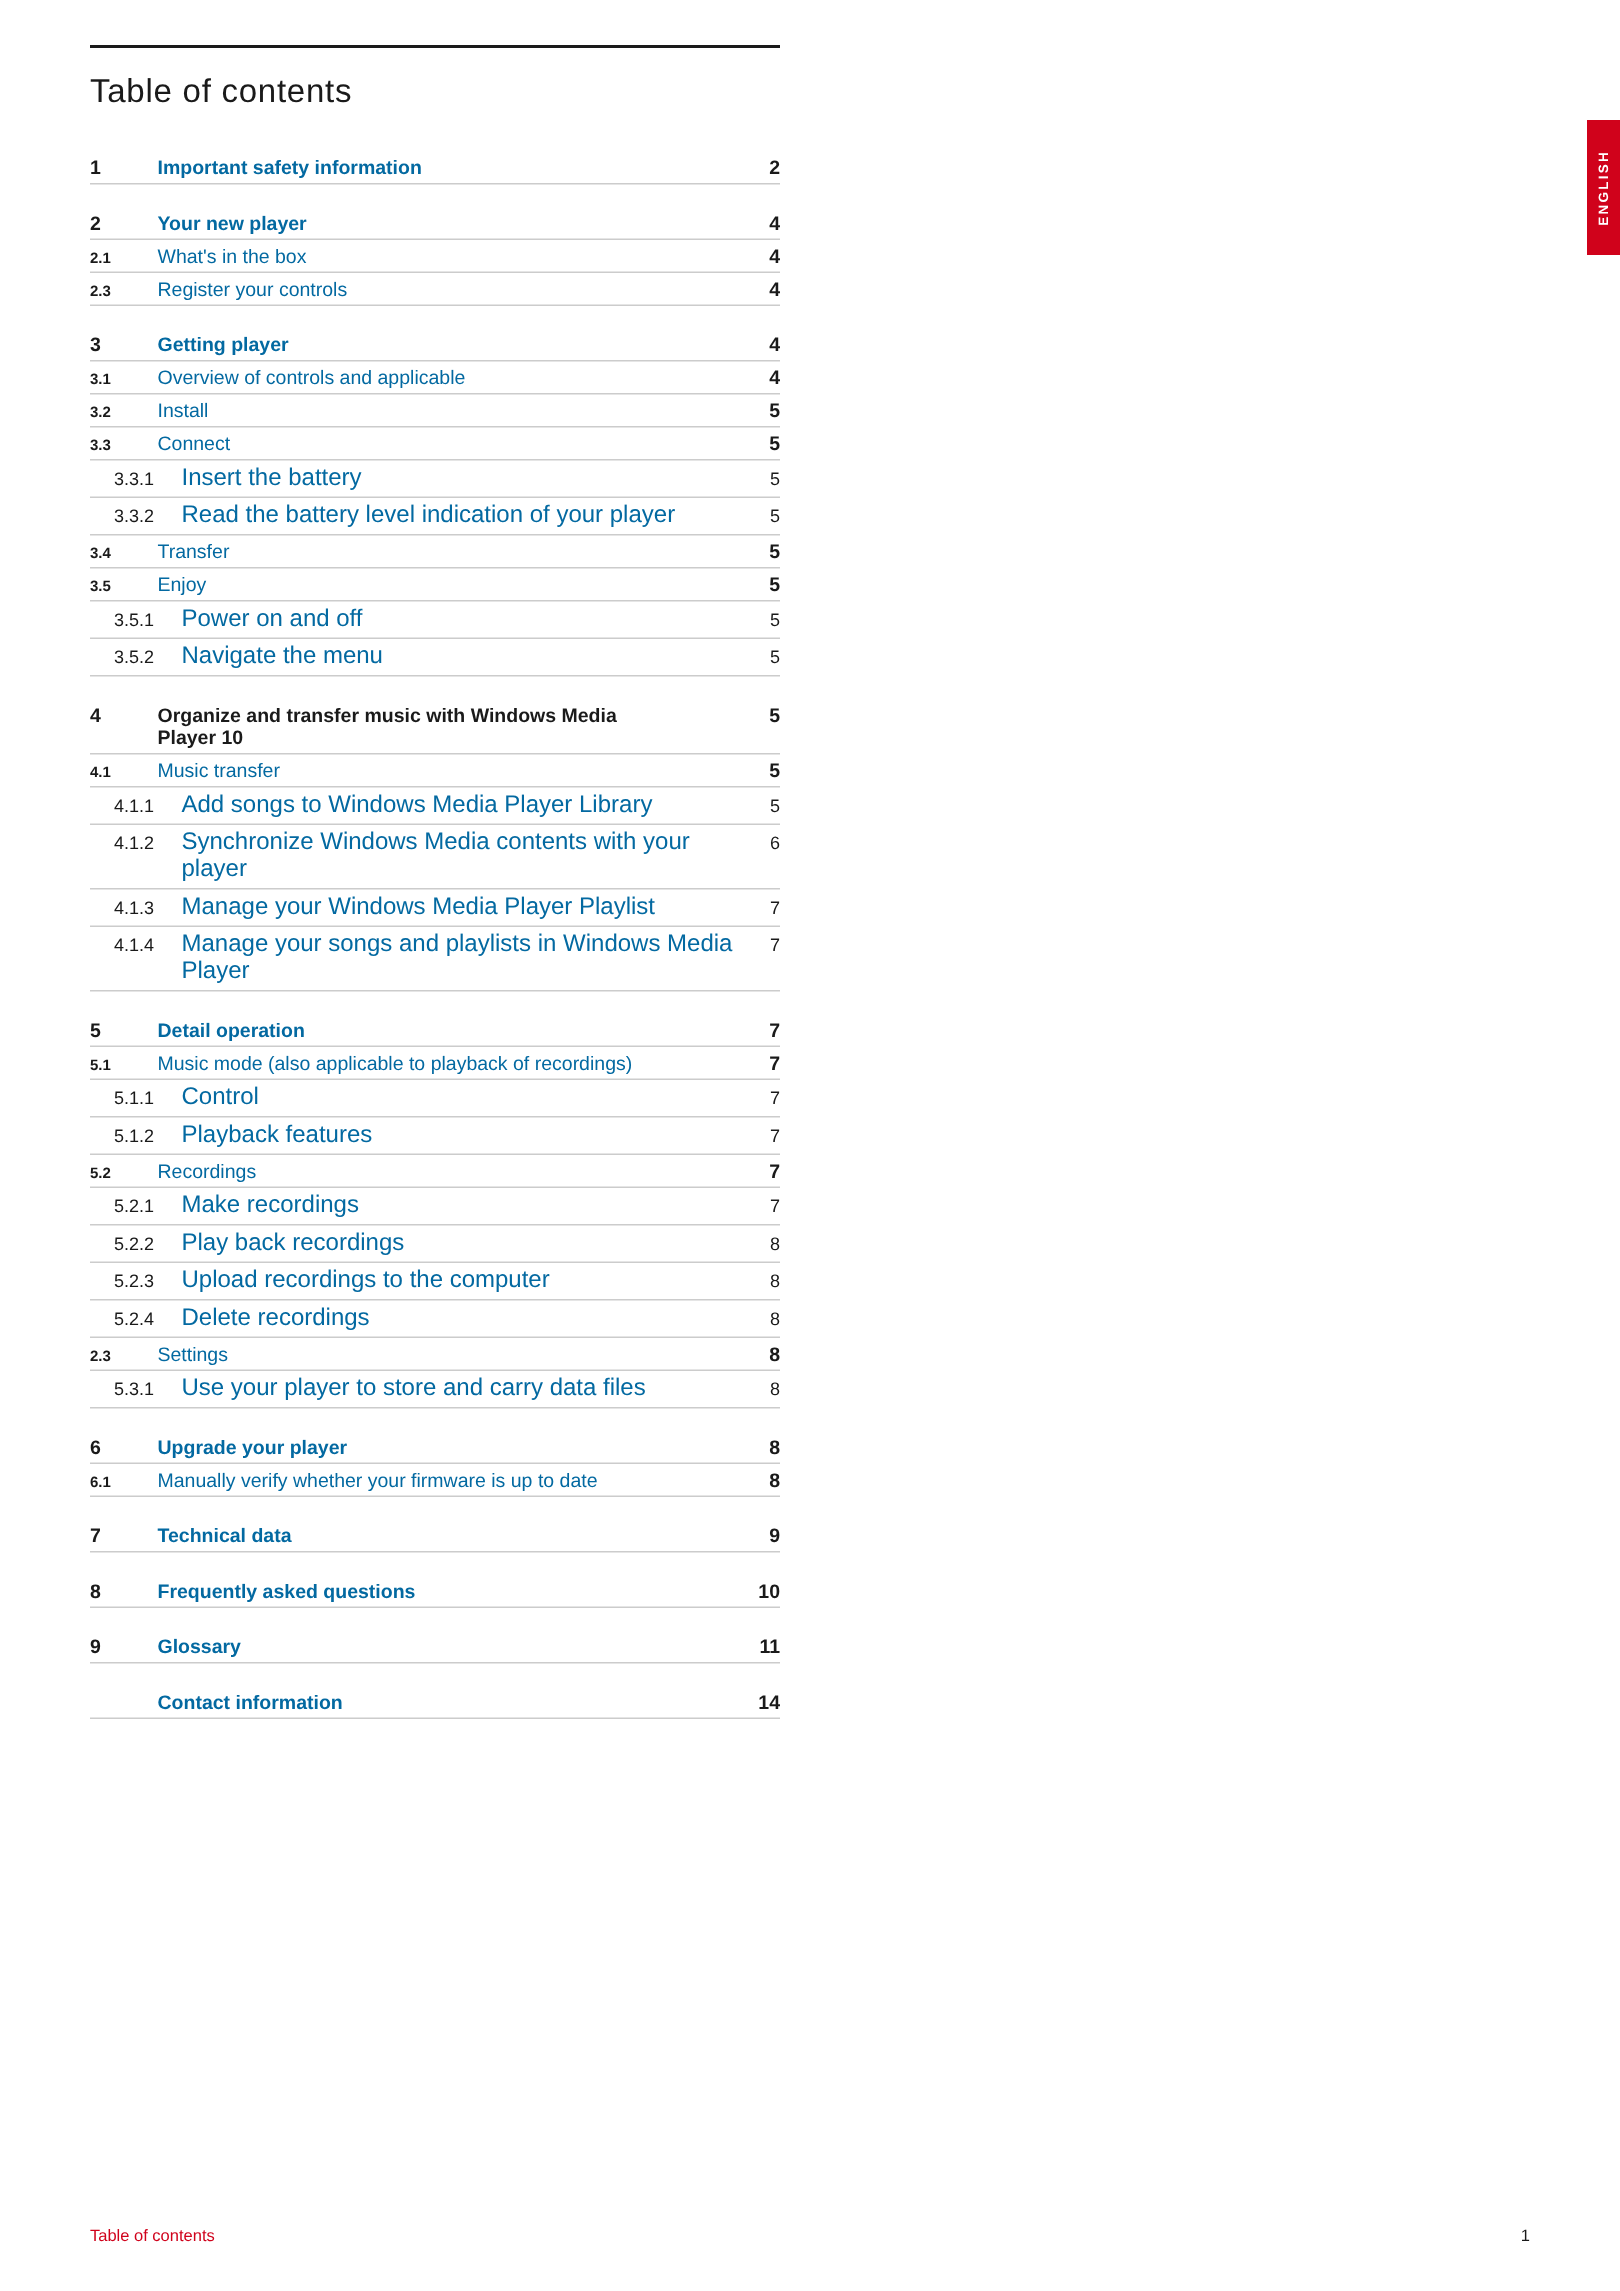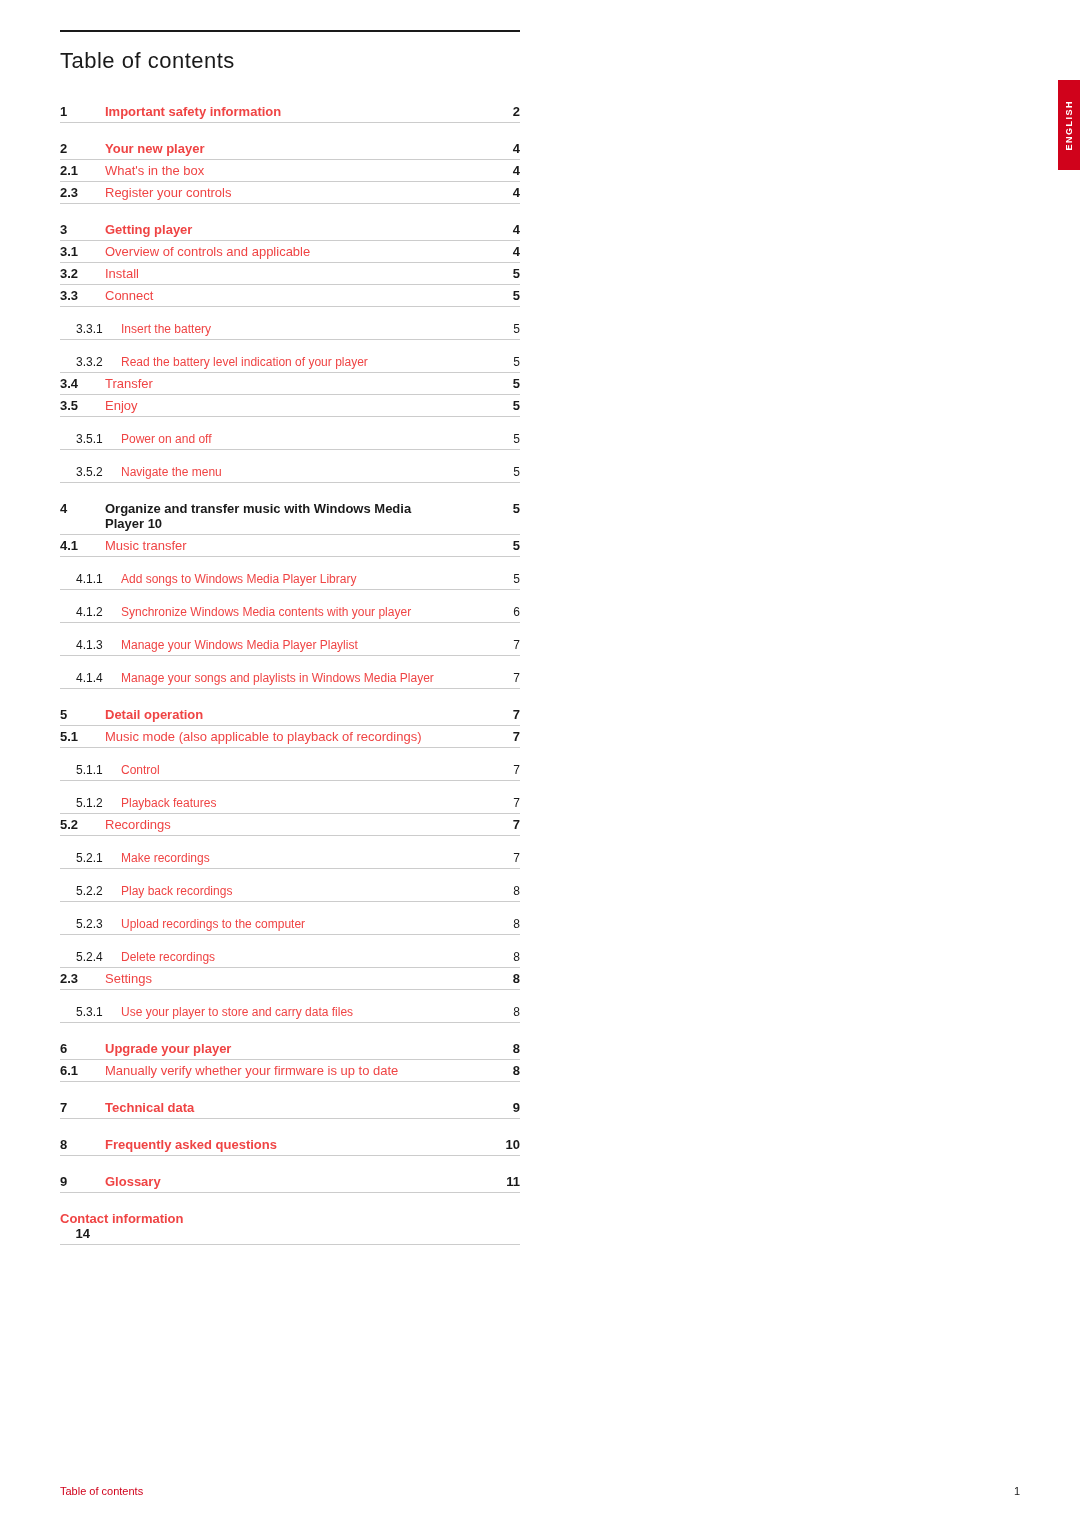--- a/index.html
+++ b/index.html
@@ -91,55 +91,54 @@
       font-size: 13px;
     }
 
     .toc-row.major .toc-page {
       font-weight: bold;
       font-size: 13px;
     }
 
     .toc-row.sub1 .toc-num {
       font-weight: bold;
-      font-size: 13px;
+      font-size: 10px;
     }
 
     .toc-row.sub1 .toc-label {
       font-weight: normal;
       font-size: 13px;
     }
 
     .toc-row.sub1 .toc-page {
       font-weight: bold;
       font-size: 13px;
     }
 
     .toc-row.sub2 .toc-num {
       font-size: 12px;
       margin-left: 16px;
     }
 
     .toc-row.sub2 .toc-label {
-      font-size: 12px;
-      margin-top: 12px;
+      font-size: 16px;
     }
 
     .toc-row.sub2 .toc-page {
       font-size: 12px;
     }
 
     .toc-num {
       min-width: 45px;
       color: #1a1a1a;
     }
 
     .toc-label {
       flex: 1;
-      color: #ef4444;
+      color: #0369a1;
     }
 
     .toc-page {
       min-width: 30px;
       text-align: right;
       color: #1a1a1a;
     }
 
     
     .footer {
@@ -366,21 +365,21 @@
         <div class="toc-row major" style="margin-top: 8px;">
           <span class="toc-num">8</span>
           <span class="toc-label">Frequently asked questions</span>
           <span class="toc-page">10</span>
         </div>
         <div class="toc-row major" style="margin-top: 8px;">
           <span class="toc-num">9</span>
           <span class="toc-label">Glossary</span>
           <span class="toc-page">11</span>
         </div>
-        <div class="toc-row major" style="margin-top: 8px; flex-direction: column;">
+        <div class="toc-row major" style="margin-top: 8px;">
           <span class="toc-num"></span>
           <span class="toc-label">Contact information</span>
           <span class="toc-page">14</span>
         </div>
       </div>
 
   </div>
 
   <div class="footer">
     <span class="footer-left">Table of contents</span>

